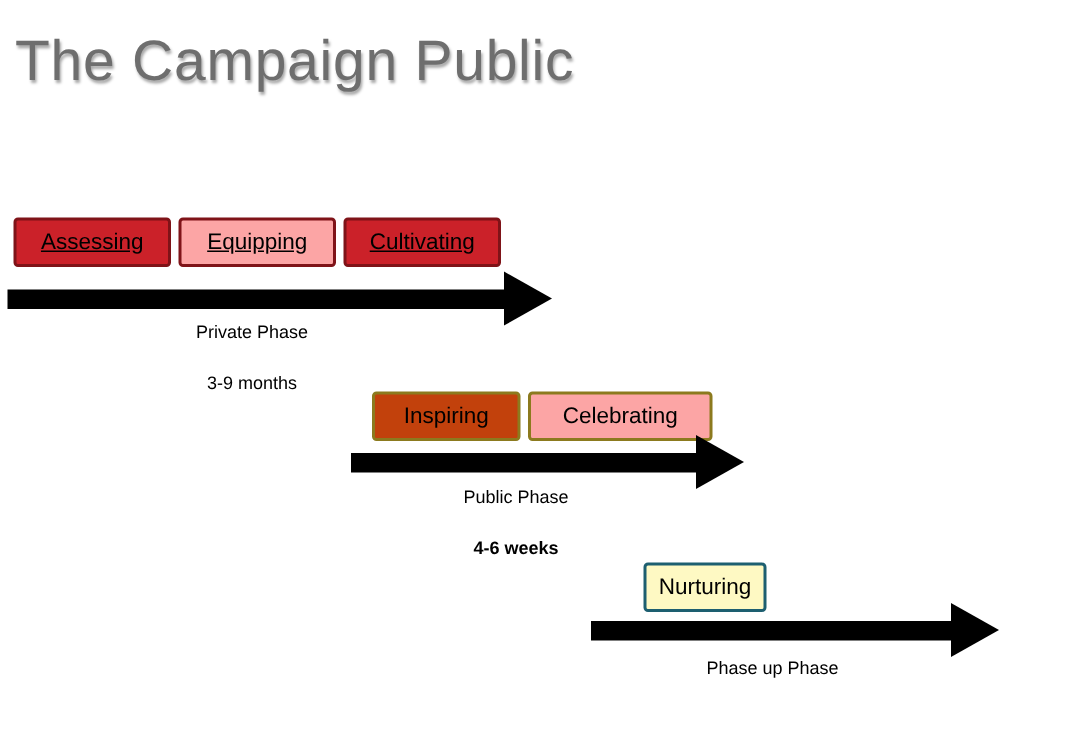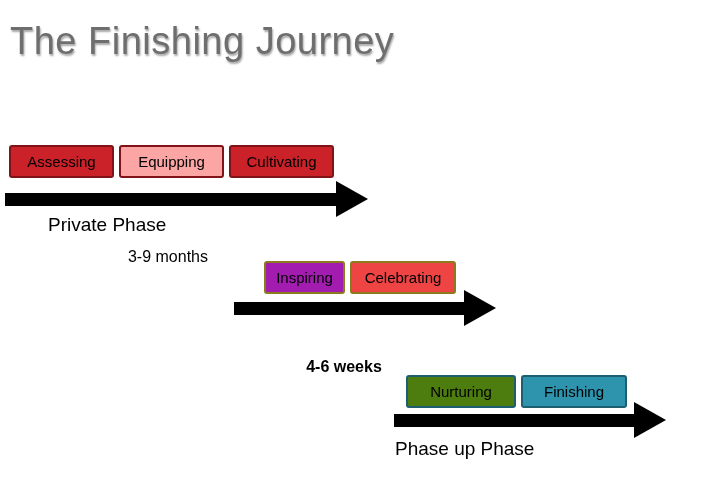--- a/index.html
+++ b/index.html
@@ -57,69 +57,70 @@
   .arrow .head {
     width: 0;
     height: 0;
     border-top: 18px solid transparent;
     border-bottom: 18px solid transparent;
     border-left: 32px solid #000000;
   }
 
   .phase-name {
     position: absolute;
-    font-size: 19px;
+    font-size: 12px;
     color: #000000;
+    text-align: center;
     white-space: nowrap;
   }
 
   .phase-duration {
     position: absolute;
-    font-size: 16px;
+    font-size: 12px;
     color: #000000;
     text-align: center;
     white-space: nowrap;
   }
 </style>
 </head>
 <body>
 
 <div class="slide">
 
-  <div class="title">The Finishing Journey</div>
+  <div class="title">The Campaign Public</div>
 
-  <div class="box-row" style="left:9px; top:145px;">
+  <div class="box-row" style="left:9px; top:145px;text-decoration:underline;">
     <div class="stage-box" style="width: 105px; background-color: rgb(203, 33, 41); border-color: rgb(127, 19, 24);">Assessing</div>
     <div class="stage-box" style="width: 105px; background-color: #fca5a5; border-color: rgb(127, 19, 24);">Equipping</div>
     <div class="stage-box" style="width: 105px; background-color: rgb(203, 33, 41); border-color: rgb(127, 19, 24);">Cultivating</div>
   </div>
 
   <div class="arrow" style="left:5px; top:181px;">
     <div class="shaft" style="width:331px;"></div>
     <div class="head"></div>
   </div>
 
   <div class="phase-name" style="left:48px; top:214px; width:240px;">Private Phase</div>
   <div class="phase-duration" style="left:48px; top:248px; width:240px;">3-9 months</div>
 
   <div class="box-row" style="left:248px; top:261px;">
-    <div class="stage-box" style="width: 81px; background-color: #a21caf; border-color: rgb(140, 122, 30); margin-left: 16px;">Inspiring</div>
-    <div class="stage-box" style="width: 106px; background-color: #ef4444; border-color: rgb(140, 122, 30);">Celebrating</div>
+    <div class="stage-box" style="width: 99px; background-color: #c2410c; border-color: rgb(140, 122, 30);">Inspiring</div>
+    <div class="stage-box" style="width: 123px; background-color: #fca5a5; border-color: rgb(140, 122, 30);">Celebrating</div>
   </div>
 
   <div class="arrow" style="left:234px; top:290px;">
     <div class="shaft" style="width:230px;"></div>
     <div class="head"></div>
   </div>
 
+  <div class="phase-name" style="left:224px; top:324px; width:240px;">Public Phase</div>
   <div class="phase-duration" style="left:224px; top:358px; width:240px;font-weight:bold;">4-6 weeks</div>
 
   <div class="box-row" style="left:406px; top:375px;">
-    <div class="stage-box" style="width: 110px; background-color: #4d7c0f; border-color: rgb(29, 95, 112);">Nurturing</div>
-    <div class="stage-box" style="width: 106px; background-color: rgb(46, 147, 173); border-color: rgb(29, 95, 112);">Finishing</div>
+    <div class="stage-box" style="width: 82px; background-color: #fef9c3; border-color: rgb(29, 95, 112); margin-left: 23px;">Nurturing</div>
   </div>
 
   <div class="arrow" style="left:394px; top:402px;">
     <div class="shaft" style="width:240px;"></div>
     <div class="head"></div>
   </div>
 
   <div class="phase-name" style="left:395px; top:438px; width:240px;">Phase up Phase</div>
 
 </div>

